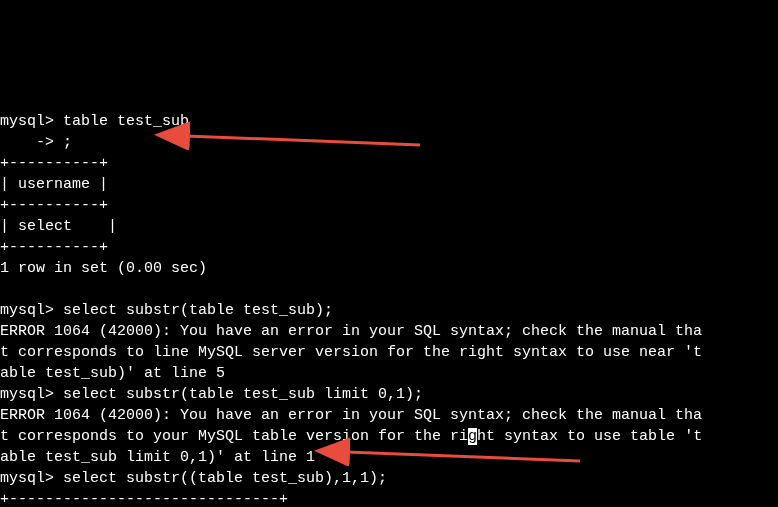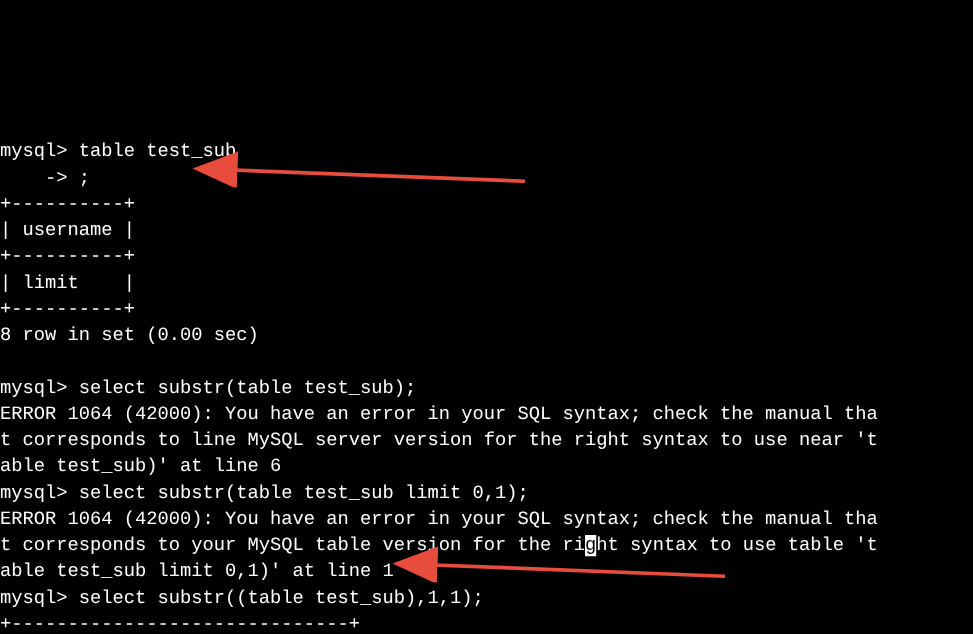--- a/index.html
+++ b/index.html
@@ -39,28 +39,28 @@
 <body>
 
 
 
 <div>
 <span class="line">mysql&gt; table test_sub</span>
 <span class="line">    -&gt; ;</span>
 <span class="line">+----------+</span>
 <span class="line">| username |</span>
 <span class="line">+----------+</span>
-<span class="line">| limit    |</span>
+<span class="line">| select    |</span>
 <span class="line">+----------+</span>
-<span class="line">8 row in set (0.00 sec)</span>
+<span class="line">1 row in set (0.00 sec)</span>
 <span class="line"></span>
 <span class="line">mysql&gt; select substr(table test_sub);</span>
 <span class="line">ERROR 1064 (42000): You have an error in your SQL syntax; check the manual tha</span>
 <span class="line">t corresponds to line MySQL server version for the right syntax to use near 't</span>
-<span class="line">able test_sub)' at line 6</span>
+<span class="line">able test_sub)' at line 5</span>
 <span class="line">mysql&gt; select substr(table test_sub limit 0,1);</span>
 <span class="line">ERROR 1064 (42000): You have an error in your SQL syntax; check the manual tha</span>
 <span class="line"><span>t corresponds to your MySQL table version for the ri</span><span class="cursor-highlight">g</span><span>ht syntax to use table 't</span></span>
 <span class="line">able test_sub limit 0,1)' at line 1</span>
 <span class="line">mysql&gt; select substr((table test_sub),1,1);</span>
 <span class="line">+------------------------------+</span>
 
 
 
 

